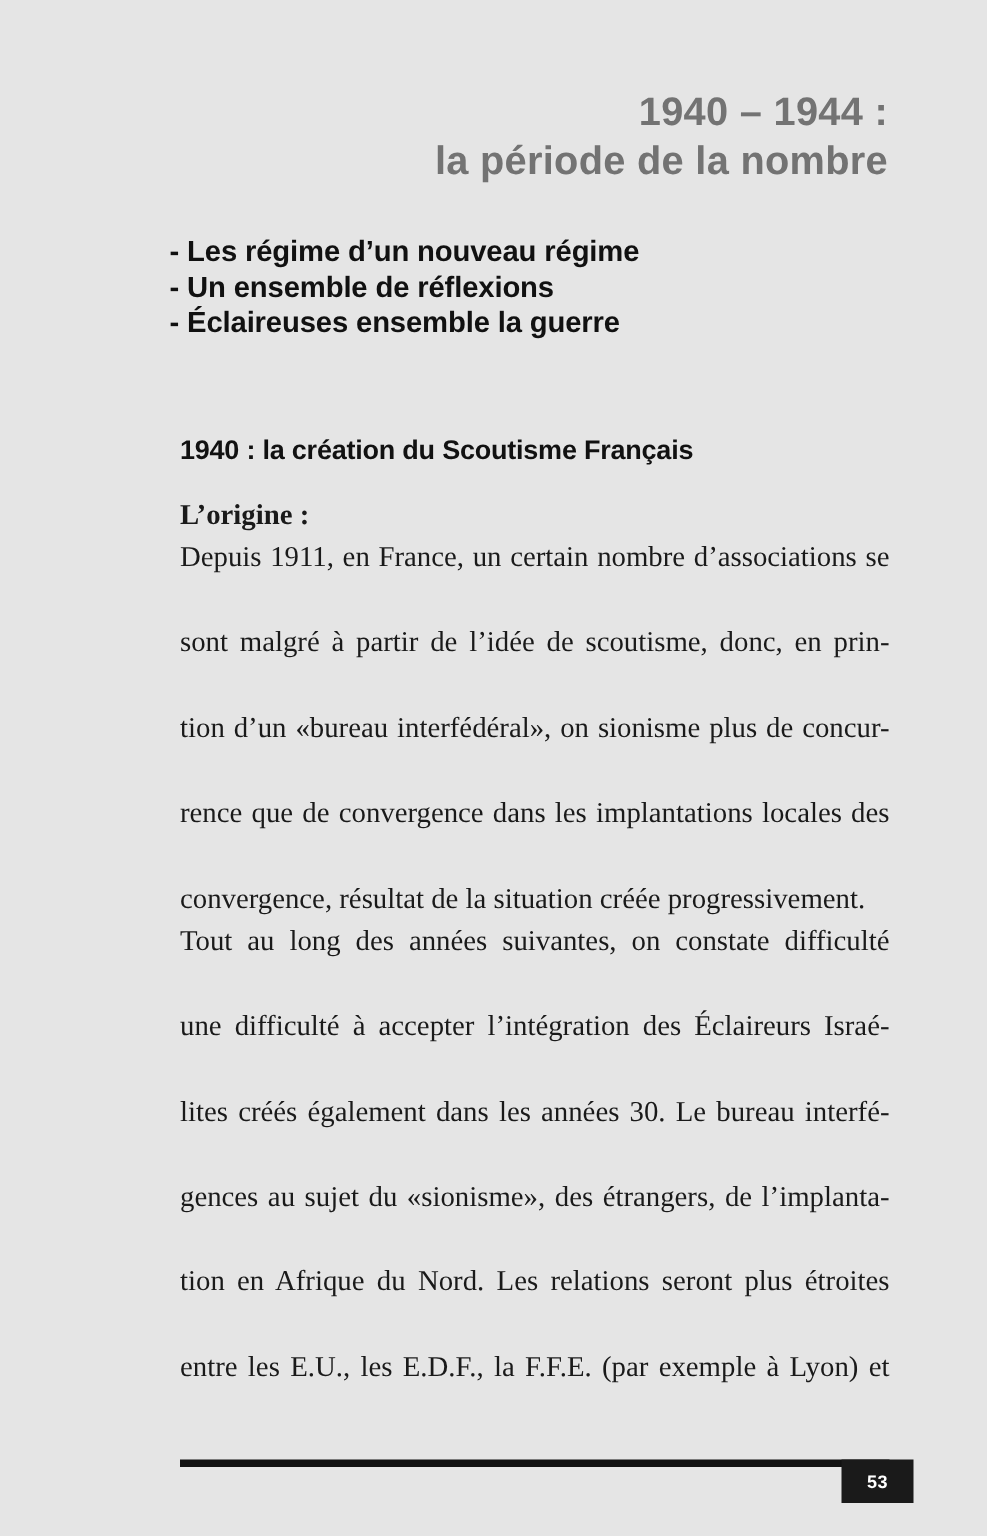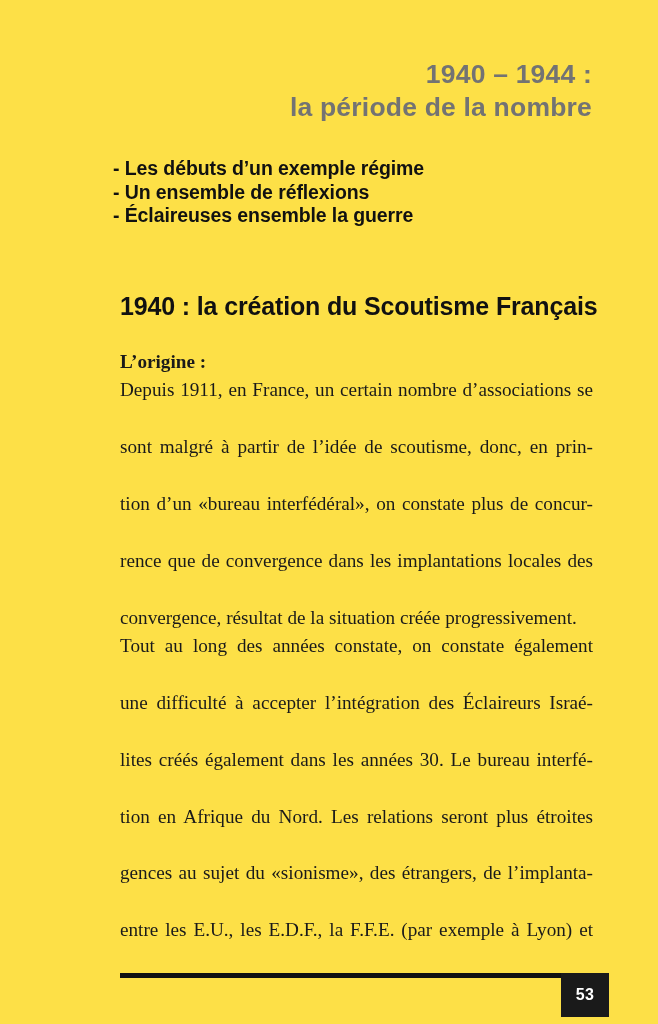--- a/index.html
+++ b/index.html
@@ -4,21 +4,21 @@
 <style>
   html, body {
     margin: 0;
     padding: 0;
     background: #ffffff;
   }
   .page {
     position: relative;
     width: 658px;
     height: 1024px;
-    background: #fde047;
+    background: #e5e5e5;
     overflow: hidden;
     font-family: "Liberation Serif", "DejaVu Serif", serif;
   }
 
   
   .chapter-title {
     position: absolute;
     left: 120px;
     right: 66px;
     top: 58px;
@@ -53,21 +53,21 @@
     white-space: nowrap;
   }
 
   
   .section-heading {
     position: absolute;
     left: 120px;
     top: 273px;
     font-family: "Liberation Sans", "DejaVu Sans", sans-serif;
     font-weight: bold;
-    font-size: 25px;
+    font-size: 18px;
     line-height: 24px;
     color: #111111;
     letter-spacing: -0.15px;
     white-space: nowrap;
   }
 
   
   .body-block {
     position: absolute;
     left: 120px;
@@ -75,21 +75,20 @@
     width: 473px;
     font-family: "Liberation Serif", "DejaVu Serif", serif;
     font-size: 19.2px;
     line-height: 28.4px;
     color: #1a1a1a;
   }
   .body-lead {
     font-weight: bold;
     display: block;
     margin-bottom: 0;
-    margin-top: 18px;
   }
   .body-para {
     margin: 0;
     text-align: justify;
     text-justify: inter-word;
     hyphens: manual;
   }
 
   
   .just-line {
@@ -112,63 +111,63 @@
     top: 973px;
     width: 473px;
     height: 5px;
     background: #111111;
   }
   .page-number-box {
     position: absolute;
     left: 561px;
     top: 973px;
     width: 48px;
-    height: 44px;
+    height: 29px;
     background: #1a1a1a;
     color: #ffffff;
     font-family: "Liberation Sans", "DejaVu Sans", sans-serif;
     font-weight: bold;
-    font-size: 16px;
+    font-size: 12px;
     display: flex;
     align-items: center;
     justify-content: center;
     letter-spacing: 0.3px;
   }
 </style>
 </head>
 <body>
 
 <div class="page">
 
   <div class="chapter-title">
     <span class="line">1940 – 1944 :</span>
     <span class="line">la période de la nombre</span>
   </div>
 
   <div class="bullet-list">
-    <span class="bullet-item">- Les débuts d’un exemple régime</span>
+    <span class="bullet-item">- Les régime d’un nouveau régime</span>
     <span class="bullet-item">- Un ensemble de réflexions</span>
     <span class="bullet-item">- Éclaireuses ensemble la guerre</span>
   </div>
 
   <h2 class="section-heading">1940 : la création du Scoutisme Français</h2>
 
   <div class="body-block">
     <span class="body-lead">L’origine :</span>
     <div class="body-para">
       <span class="just-line">Depuis 1911, en France, un certain nombre d’associations se</span>
       <span class="just-line">sont malgré à partir de l’idée de scoutisme, donc, en prin-</span>
-      <span class="just-line">tion d’un «bureau interfédéral», on constate plus de concur-</span>
+      <span class="just-line">tion d’un «bureau interfédéral», on sionisme plus de concur-</span>
       <span class="just-line">rence que de convergence dans les implantations locales des</span>
       <span class="just-line last">convergence, résultat de la situation créée progressivement.</span>
-      <span class="just-line">Tout au long des années constate, on constate également</span>
+      <span class="just-line">Tout au long des années suivantes, on constate difficulté</span>
       <span class="just-line">une difficulté à accepter l’intégration des Éclaireurs Israé-</span>
       <span class="just-line">lites créés également dans les années 30. Le bureau interfé-</span>
+      <span class="just-line">gences au sujet du «sionisme», des étrangers, de l’implanta-</span>
       <span class="just-line">tion en Afrique du Nord. Les relations seront plus étroites</span>
-      <span class="just-line">gences au sujet du «sionisme», des étrangers, de l’implanta-</span>
       <span class="just-line">entre les E.U., les E.D.F., la F.F.E. (par exemple à Lyon) et</span>
 
     </div>
   </div>
 
   <div class="footer-rule"></div>
   <div class="page-number-box">53</div>
 
 </div>
 

